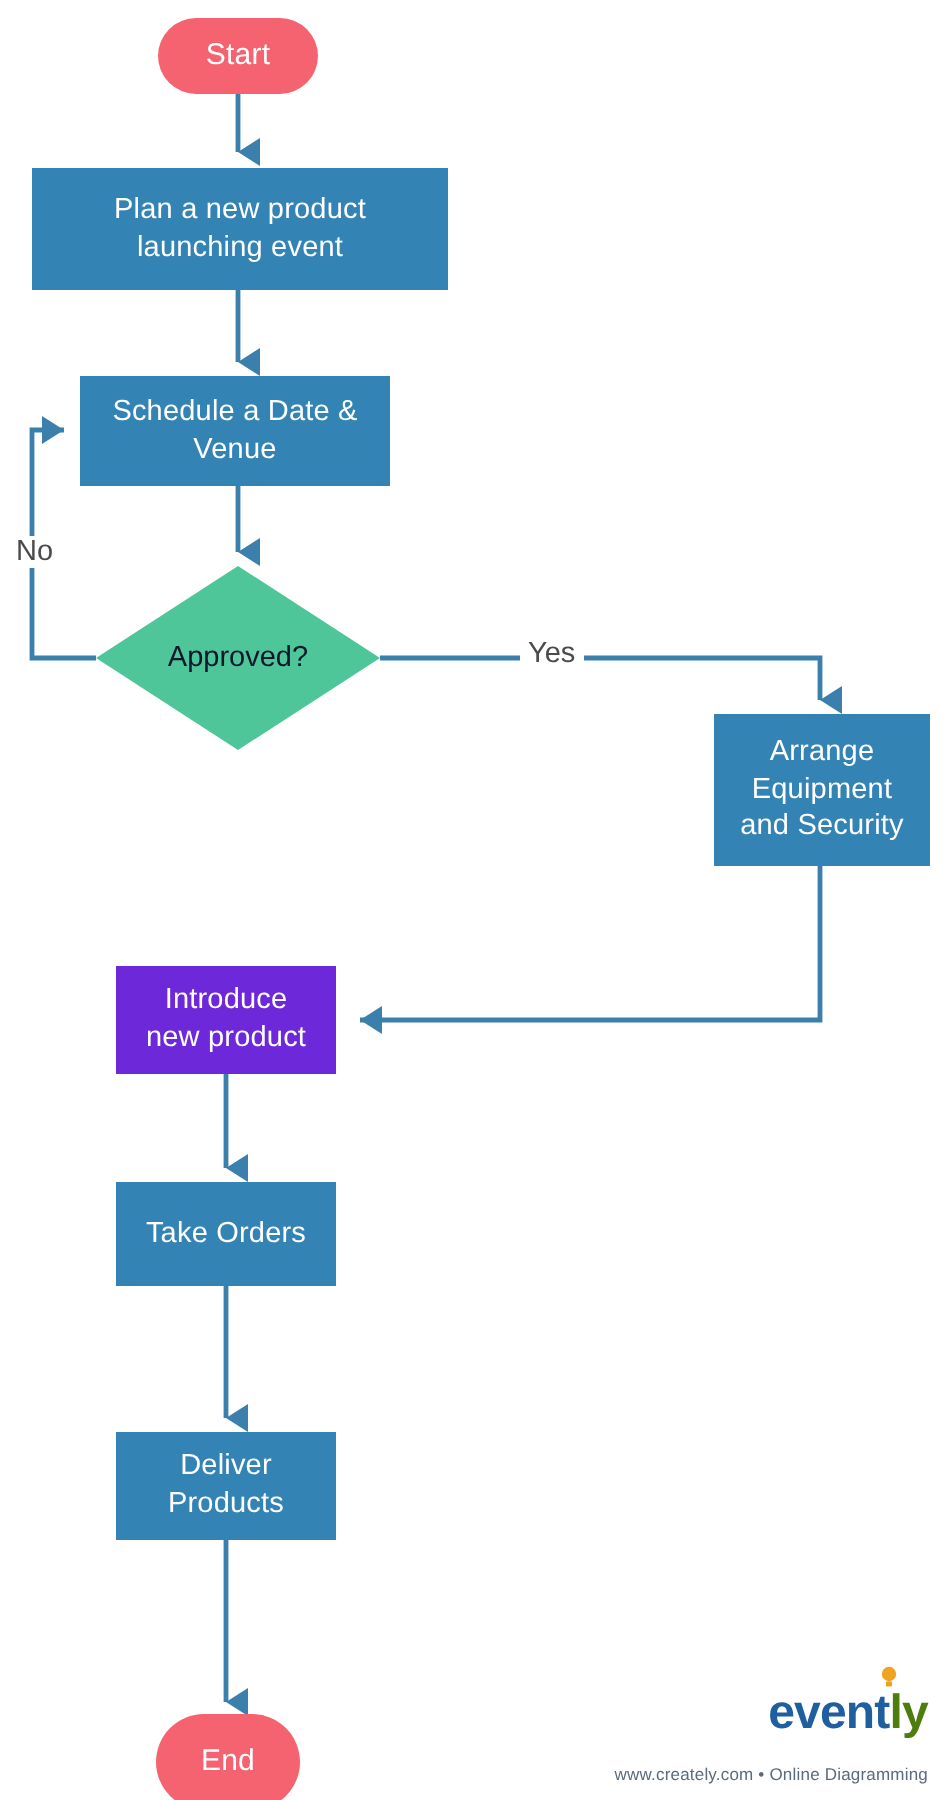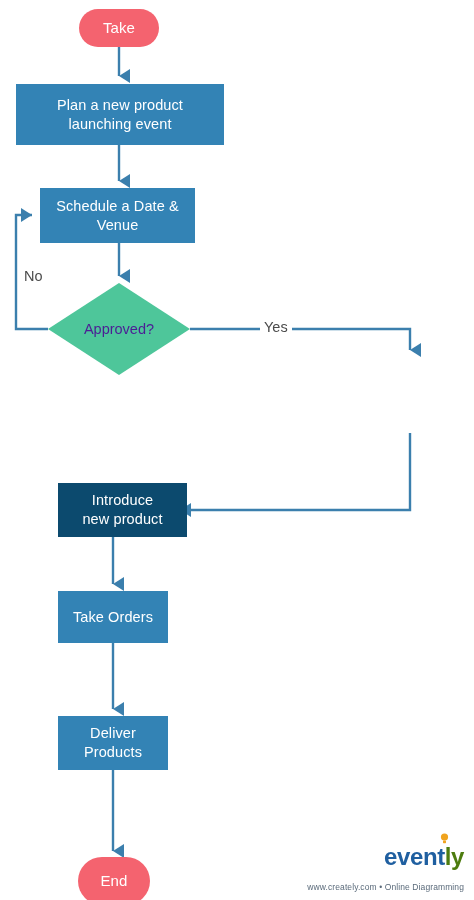--- a/index.html
+++ b/index.html
@@ -59,21 +59,21 @@
   }
   .decision-shape {
     position: absolute;
     left: 0;
     top: 0;
     width: 100%;
     height: 100%;
   }
   .decision-text {
     position: relative;
-    color: #4c1d95;
+    color: #0f172a;
     font-size: 14.5px;
     z-index: 1;
   }
   .edge-label {
     position: absolute;
     color: #4b4b4b;
     font-size: 14.5px;
     background: #ffffff;
     padding: 0 4px;
     z-index: 3;
@@ -136,60 +136,65 @@
       <path d="M48,329 L16,329 L16,215 L32,215" marker-end="url(#ah-right)"></path>
       <path d="M190,329 L410,329 L410,350" marker-end="url(#ah-down)"></path>
       <path d="M410,433 L410,510 L180,510" marker-end="url(#ah-left)"></path>
       <path d="M113,537 L113,584" marker-end="url(#ah-down)"></path>
       <path d="M113,643 L113,709" marker-end="url(#ah-down)"></path>
       <path d="M113,770 L113,851" marker-end="url(#ah-down)"></path>
     </g>
   </svg>
 
   <div class="node terminator" style="left:79px; top:9px; width:80px; height:38px; background:#f4636f;">
-    <span class="node-label">Take</span>
+    <span class="node-label">Start</span>
   </div>
 
   <div class="node process" style="left:40px; top:188px; width:155px; height:55px; background:#3383b5;">
     <span class="node-label">Schedule a Date &amp;
 Venue</span>
   </div>
 
   <div class="node process" style="left:16px; top:84px; width:208px; height:61px; background:#3383b5;">
     <span class="node-label">Plan a new product
 launching event</span>
   </div>
 
   <div class="decision-wrap" style="left:48px; top:283px; width:142px; height:92px;">
     <svg class="decision-shape" viewBox="0 0 142 92" preserveAspectRatio="none" xmlns="http://www.w3.org/2000/svg">
       <polygon points="71,0 142,46 71,92 0,46" fill="#4ec69a"></polygon>
     </svg>
     <span class="decision-text">Approved?</span>
   </div>
 
-
-  <div class="node process" style="left:58px; top:483px; width:129px; height:54px; background:#0c4a6e;">
+  <div class="node process" style="left:357px; top:357px; width:108px; height:76px; background:#3383b5;">
+    <span class="node-label">Arrange
+Equipment
+and Security</span>
+  </div>
+
+  <div class="node process" style="left:58px; top:483px; width:110px; height:54px; background:#6d28d9;">
     <span class="node-label">Introduce
 new product</span>
   </div>
 
   <div class="node process" style="left:58px; top:716px; width:110px; height:54px; background:#3383b5;">
     <span class="node-label">Deliver
 Products</span>
   </div>
 
   <div class="node process" style="left:58px; top:591px; width:110px; height:52px; background:#3383b5;">
     <span class="node-label">Take Orders</span>
   </div>
 
   <div class="node terminator" style="left:78px; top:857px; width:72px; height:48px; background:#f4636f;">
     <span class="node-label">End</span>
   </div>
 
-  <div class="edge-label" style="left:20px; top:268px;">
+  <div class="edge-label" style="left:4px; top:268px;">
     <span>No</span>
   </div>
 
   <div class="edge-label" style="left:260px; top:319px;">
     <span>Yes</span>
   </div>
 
   <div id="logo" style="right:10px; bottom:8px;">
     <div class="logo-word">
       <svg class="bulb" viewBox="0 0 9 11" xmlns="http://www.w3.org/2000/svg">

